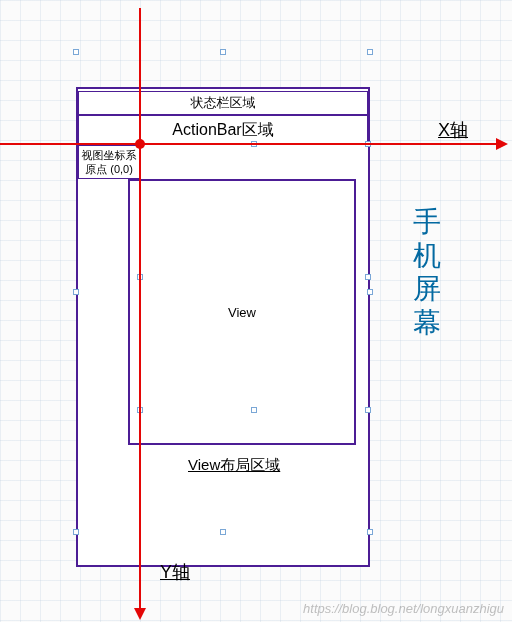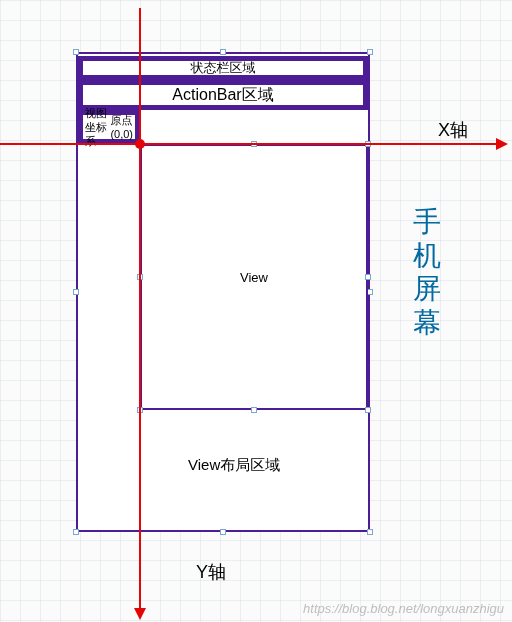--- a/index.html
+++ b/index.html
@@ -24,28 +24,30 @@
     position: absolute;
     width: 6px; height: 6px;
     background: #fff;
     border: 1px solid #7aa7d6;
     transform: translate(-50%, -50%);
     box-sizing: border-box;
   }
   .box {
     position: absolute;
     background: #fff;
-    border: 5px solid #4c1d95;
+    border: 1px solid #4c1d95;
     box-sizing: border-box;
+    margin-top: 35px;
   }
   .label {
     position: absolute;
     font-size: 14px;
     color: #000;
     white-space: nowrap;
+    text-decoration: underline;
   }
   .center {
     display: flex;
     align-items: center;
     justify-content: center;
   }
   .axis {
     position: absolute;
     background: #e40606;
   }
@@ -95,28 +97,28 @@
 <div class="handle" style="left:370px; top:532px;"></div>
 
 <div class="box center" style="left:78px; top:56px; width:290px; height:24px; font-size:13px;">
   <span>状态栏区域</span>
 </div>
 
 <div class="box center" style="left:78px; top:80px; width:290px; height:30px; font-size:16px;">
   <span>ActionBar区域</span>
 </div>
 
-<div class="box" style="left:78px; top:110px; width:62px; height:34px; font-size:11px; line-height:1.3; padding:2px 2px; display:flex; flex-direction:row; align-items:center; justify-content:center;">
+<div class="box" style="left:78px; top:110px; width:62px; height:34px; font-size:11px; line-height:1.3; padding:2px 2px; display:flex; flex-direction:column; align-items:center; justify-content:center;">
   <span>视图坐标系</span>
   <span>原点 (0,0)</span>
 </div>
 
 <div style="position:absolute; left:78px; top:144px; width:290px; height:0; border-top:1px solid #000;"></div>
 
-<div class="box center" style="left:140px; top:144px; width:228px; height:266px; border-width:2px; font-size:13px;">
+<div class="box center" style="left:128px; top:144px; width:228px; height:266px; border-width:2px; font-size:13px;">
   <span>View</span>
 </div>
 
 <div class="handle" style="left:140px; top:144px;"></div>
 <div class="handle" style="left:254px; top:144px;"></div>
 <div class="handle" style="left:368px; top:144px;"></div>
 <div class="handle" style="left:140px; top:277px;"></div>
 <div class="handle" style="left:368px; top:277px;"></div>
 <div class="handle" style="left:140px; top:410px;"></div>
 <div class="handle" style="left:254px; top:410px;"></div>
@@ -127,19 +129,19 @@
 <div class="axis" style="left:0px; top:143px; width:498px; height:2px;"></div>
 
 <div class="arrow-head" style="left:496px; top:138px; border-width:6px 0 6px 12px; border-color:transparent transparent transparent #e40606;"></div>
 
 <div class="label" style="left:438px; top:118px; font-size:18px;">X轴</div>
 
 <div class="axis" style="left:139px; top:8px; width:2px; height:602px;"></div>
 
 <div class="arrow-head" style="left:134px; top:608px; border-width:12px 6px 0 6px; border-color:#e40606 transparent transparent transparent;"></div>
 
-<div class="label" style="left:160px; top:560px; font-size:18px;padding-left:36px;">Y轴</div>
+<div class="label" style="left:160px; top:560px; font-size:18px;">Y轴</div>
 
 <div class="origin-dot" style="left:140px; top:144px;"></div>
 
 <div class="vertical-text" style="left:412px; top:205px;">手机屏幕</div>
 
 <div class="watermark">https://blog.blog.net/longxuanzhigu</div>
 
 </body></html>

